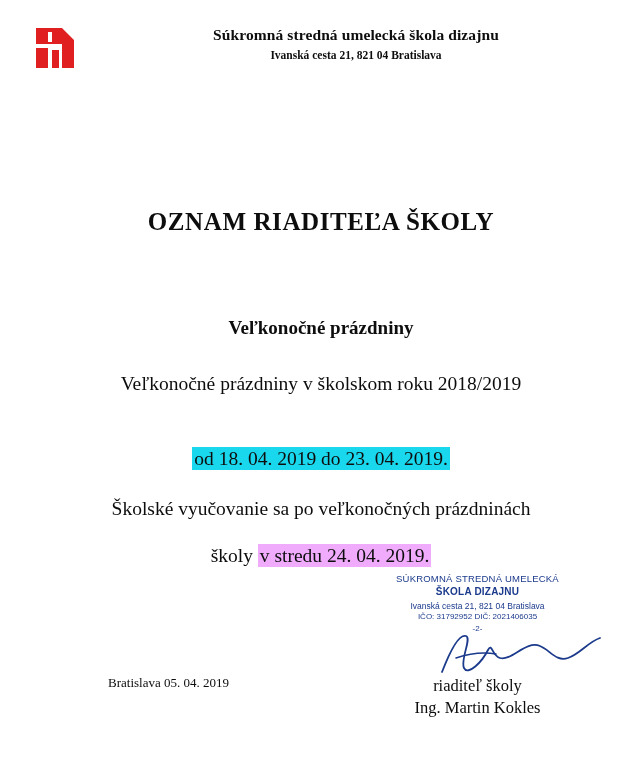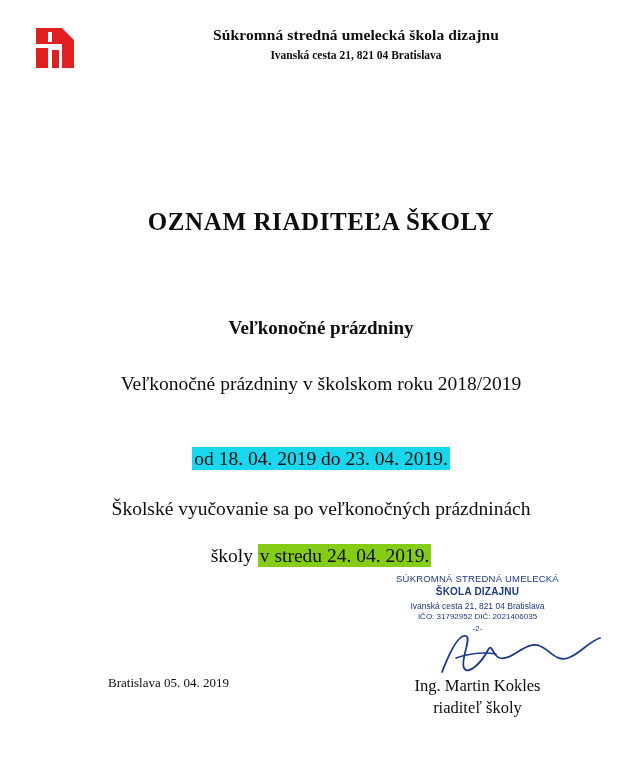--- a/index.html
+++ b/index.html
@@ -119,21 +119,21 @@
 
   .para3 {
     position: absolute;
     top: 545px;
     left: 0;
     width: 642px;
     text-align: center;
     font-size: 19.5px;
   }
   .hl-yellow {
-    background: #84cc16;
+    background: #f0abfc;
     padding: 1px 2px;
   }
 
   
   .stamp {
     position: absolute;
     top: 573px;
     left: 370px;
     width: 215px;
     text-align: center;
@@ -239,17 +239,17 @@
   <div class="signature">
     <svg viewBox="0 0 180 52" width="180" height="52" aria-hidden="true">
       <path d="M12 44 C22 18, 30 6, 36 8 C42 10, 30 32, 34 40 C38 48, 52 34, 58 22 C62 14, 62 28, 70 30 C82 33, 96 12, 110 18 C120 22, 126 34, 138 30 C150 26, 158 14, 170 10" fill="none" stroke="#1b3a8c" stroke-width="1.8" stroke-linecap="round"></path>
       <path d="M26 30 C38 26, 54 24, 66 26" fill="none" stroke="#1b3a8c" stroke-width="1.4" stroke-linecap="round"></path>
     </svg>
   </div>
 
   <div class="footer-left">Bratislava 05. 04. 2019</div>
 
   <div class="footer-right">
+    <div>riaditeľ školy</div>
     <div>Ing. Martin Kokles</div>
-    <div>riaditeľ školy</div>
   </div>
 
 </div>
 
 </body></html>

